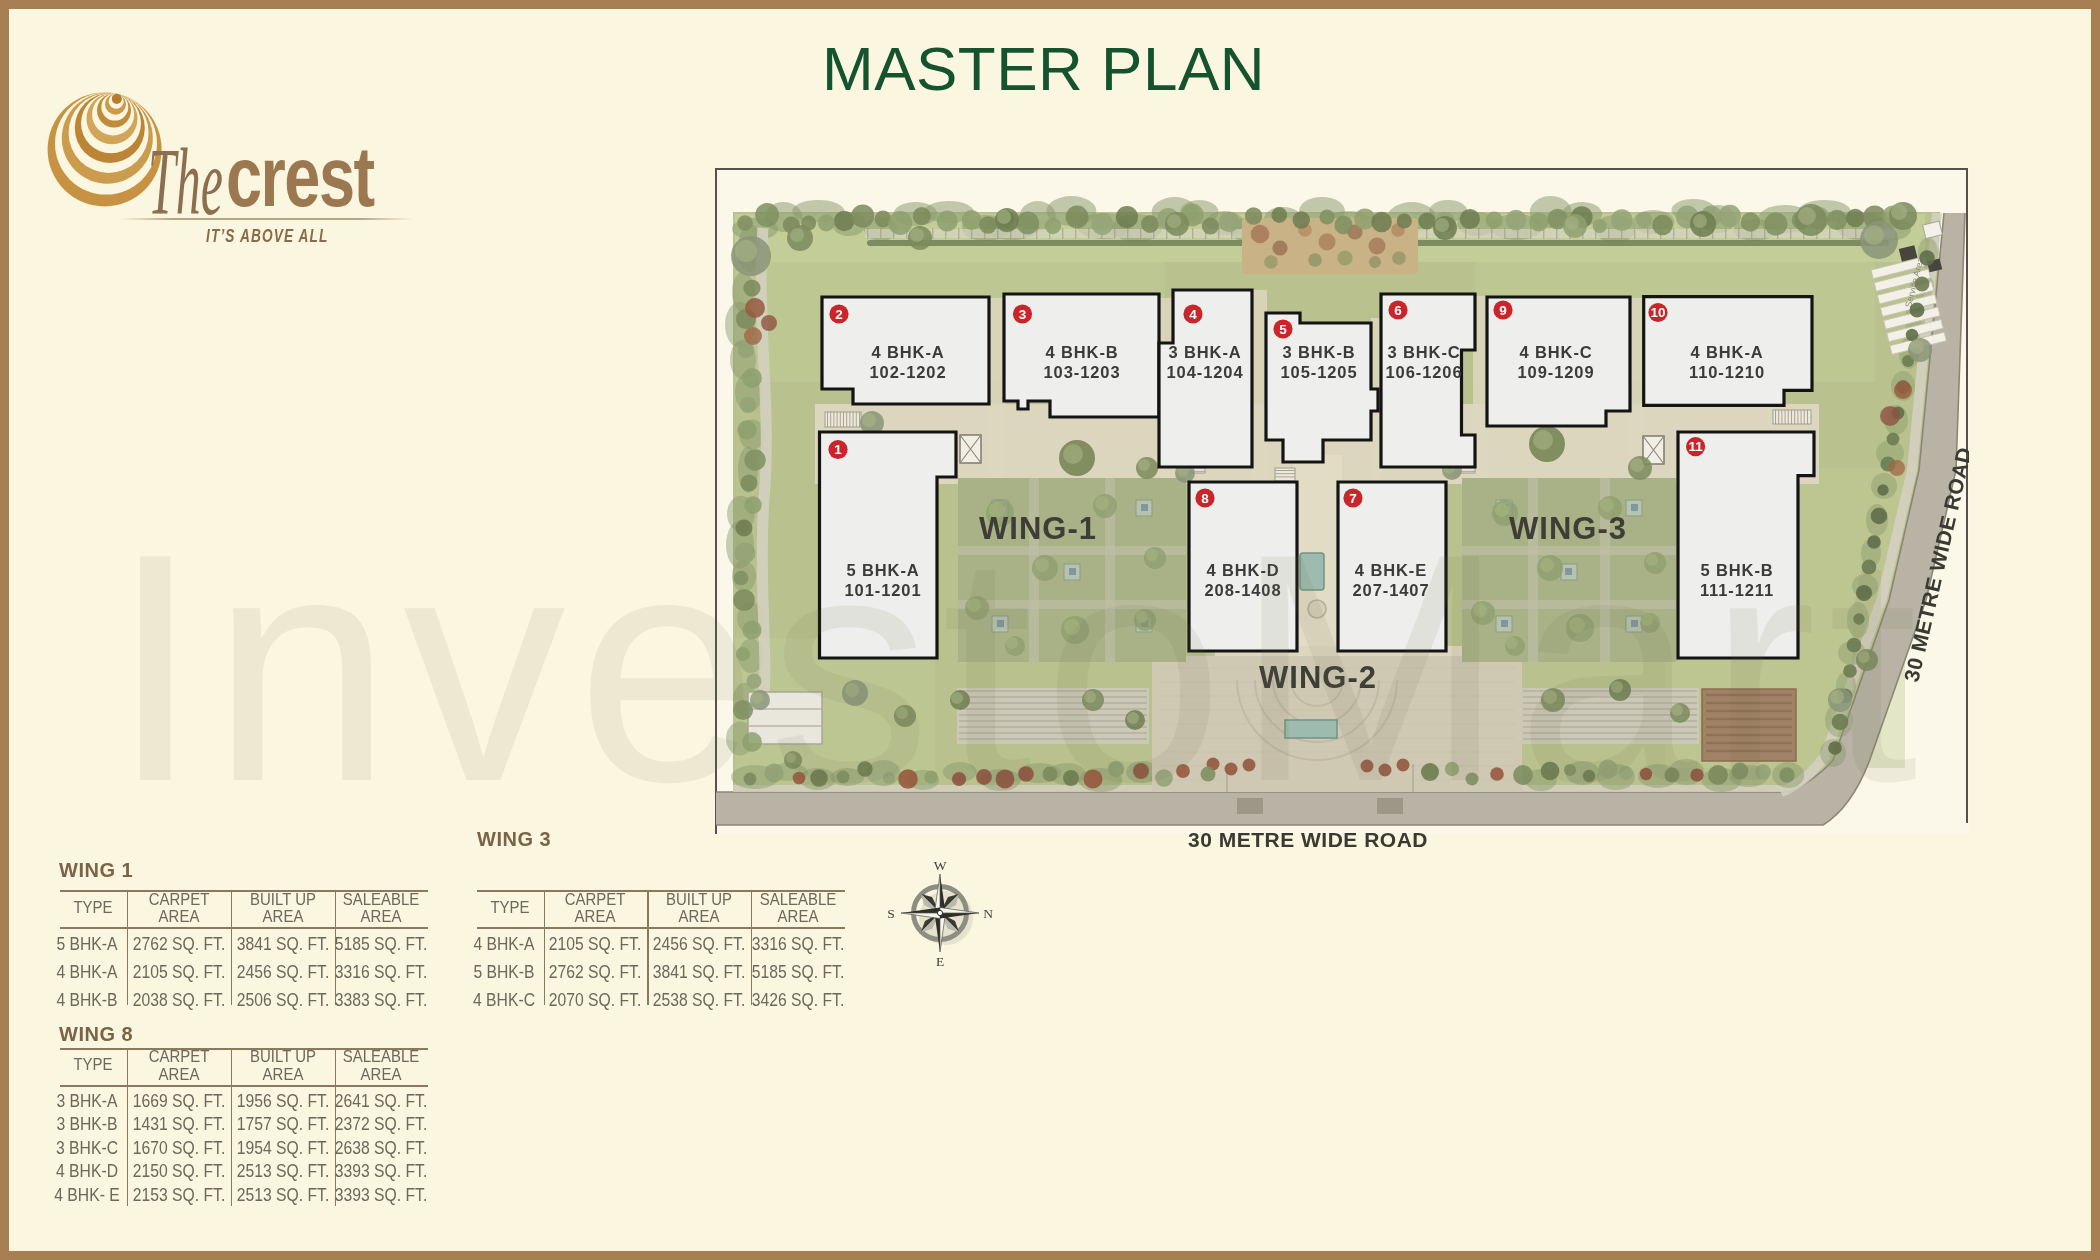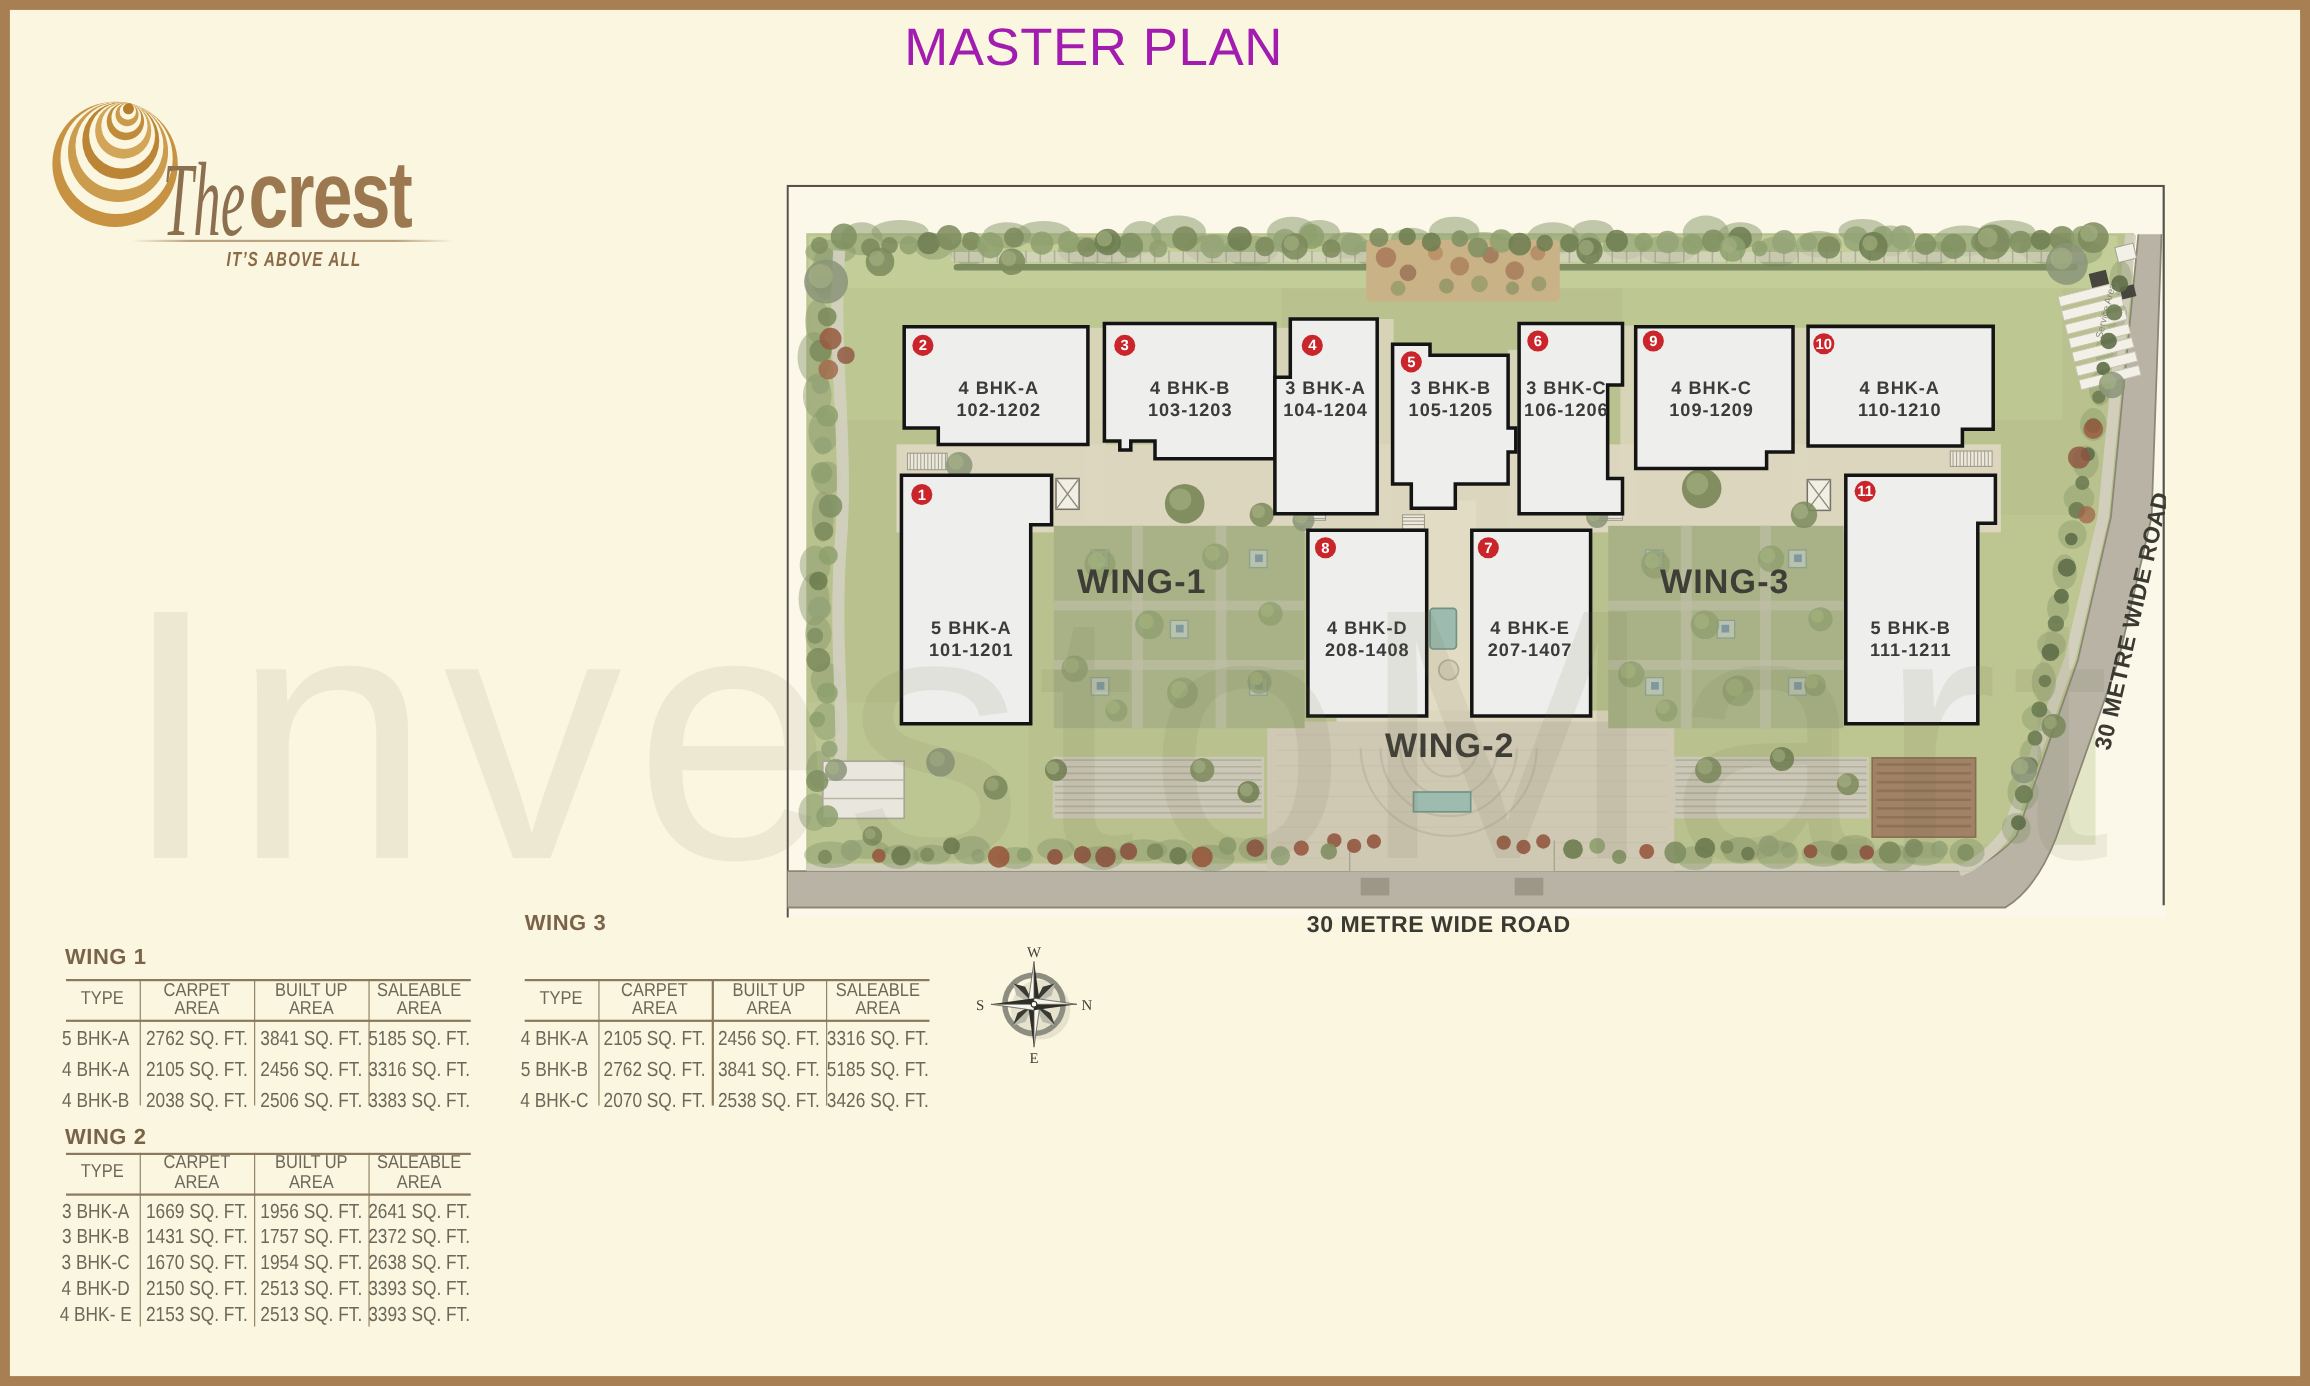--- a/index.html
+++ b/index.html
@@ -1,21 +1,21 @@
 <!DOCTYPE html>
 <html><head>
 <meta charset="utf-8">
 <title>The Crest - Master Plan</title>
 <style>
   html,body { margin:0; padding:0; }
   body { width:2100px; height:1260px; position:relative; overflow:hidden;
          background:#faf6df; font-family:"Liberation Sans", sans-serif; }
   .frame { position:absolute; left:0; top:0; right:0; bottom:0;
            border:9px solid #a87e53; z-index:30; pointer-events:none; }
-  .title { position:absolute; left:822px; top:16px; font-size:48px; color:#a21caf;
+  .title { position:absolute; left:822px; top:33px; font-size:62px; color:#14532d;
             letter-spacing:0.5px; white-space:nowrap; }
   .tagline { position:absolute; left:206px; top:225px;
              font-size:18.5px; font-weight:bold; font-style:italic; letter-spacing:1.5px;
              color:#8a6a48; white-space:nowrap; transform:scaleX(0.74); transform-origin:left top; }
   .logoline { position:absolute; left:120px; top:218px; width:292px; height:2px;
               background:linear-gradient(90deg, rgba(178,154,118,0) 0%, rgba(178,154,118,0.9) 18%, rgba(178,154,118,0.9) 82%, rgba(178,154,118,0) 100%); }
   .wm { position:absolute; left:110px; top:481px; z-index:10; font-size:325px; font-weight:normal;
         color:rgba(104,102,78,0.095); letter-spacing:11px; white-space:nowrap; pointer-events:none; }
   .ttl { position:absolute; font-size:20px; font-weight:bold; color:#7a6348; letter-spacing:0.5px; }
   .hline { position:absolute; height:2px; background:#8a795c; }
@@ -764,21 +764,21 @@
 <div class="td" style="left:319.25px;top:932.5px;width:124px">5185 SQ. FT.</div>
 <div class="td" style="left:29.0px;top:960.5px;width:116px">4 BHK-A</div>
 <div class="td" style="left:116.5px;top:960.5px;width:124px">2105 SQ. FT.</div>
 <div class="td" style="left:220.5px;top:960.5px;width:124px">2456 SQ. FT.</div>
 <div class="td" style="left:319.25px;top:960.5px;width:124px">3316 SQ. FT.</div>
 <div class="td" style="left:29.0px;top:988.5px;width:116px">4 BHK-B</div>
 <div class="td" style="left:116.5px;top:988.5px;width:124px">2038 SQ. FT.</div>
 <div class="td" style="left:220.5px;top:988.5px;width:124px">2506 SQ. FT.</div>
 <div class="td" style="left:319.25px;top:988.5px;width:124px">3383 SQ. FT.</div>
 
-<div class="ttl" style="left:59px;top:1023px">WING 2</div>
+<div class="ttl" style="left:59px;top:1023px">WING 8</div>
 <div class="hline" style="left:59.5px;top:1047.5px;width:368.5px"></div>
 <div class="hline" style="left:59.5px;top:1084.5px;width:368.5px"></div>
 <div class="vline" style="left:126.5px;top:1047.5px;height:158.5px"></div>
 <div class="vline" style="left:230.5px;top:1047.5px;height:158.5px"></div>
 <div class="vline" style="left:334.5px;top:1047.5px;height:158.5px"></div>
 <div class="th" style="left:43.0px;top:1056.0px;width:100px">TYPE</div>
 <div class="th" style="left:118.5px;top:1048.0px;width:120px">CARPET<br>AREA</div>
 <div class="th" style="left:222.5px;top:1048.0px;width:120px">BUILT UP<br>AREA</div>
 <div class="th" style="left:321.25px;top:1048.0px;width:120px">SALEABLE<br>AREA</div>
 <div class="td" style="left:29.0px;top:1089.5px;width:116px">3 BHK-A</div>

